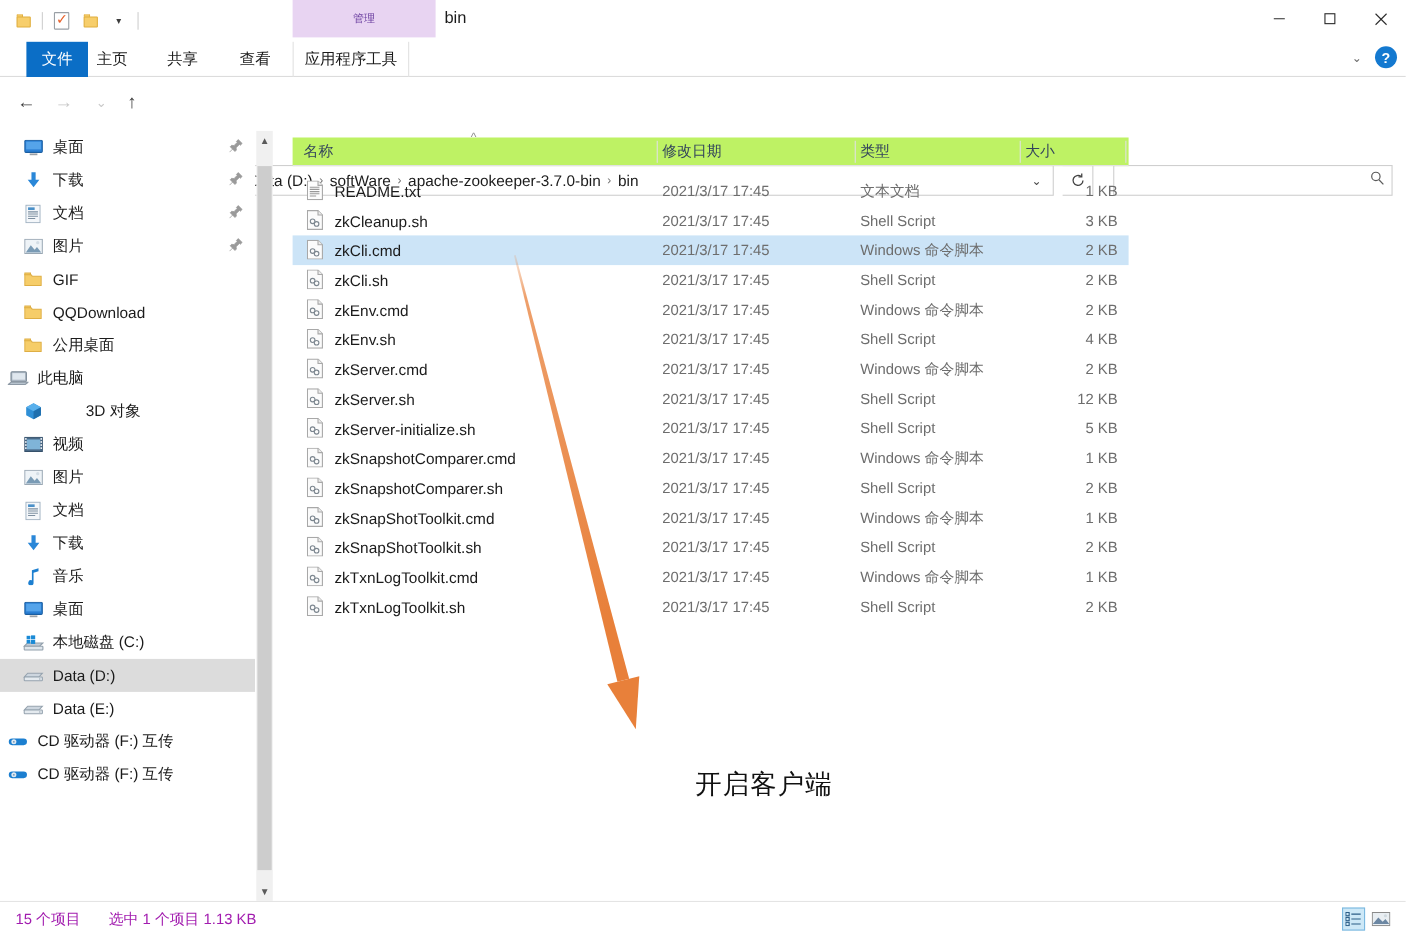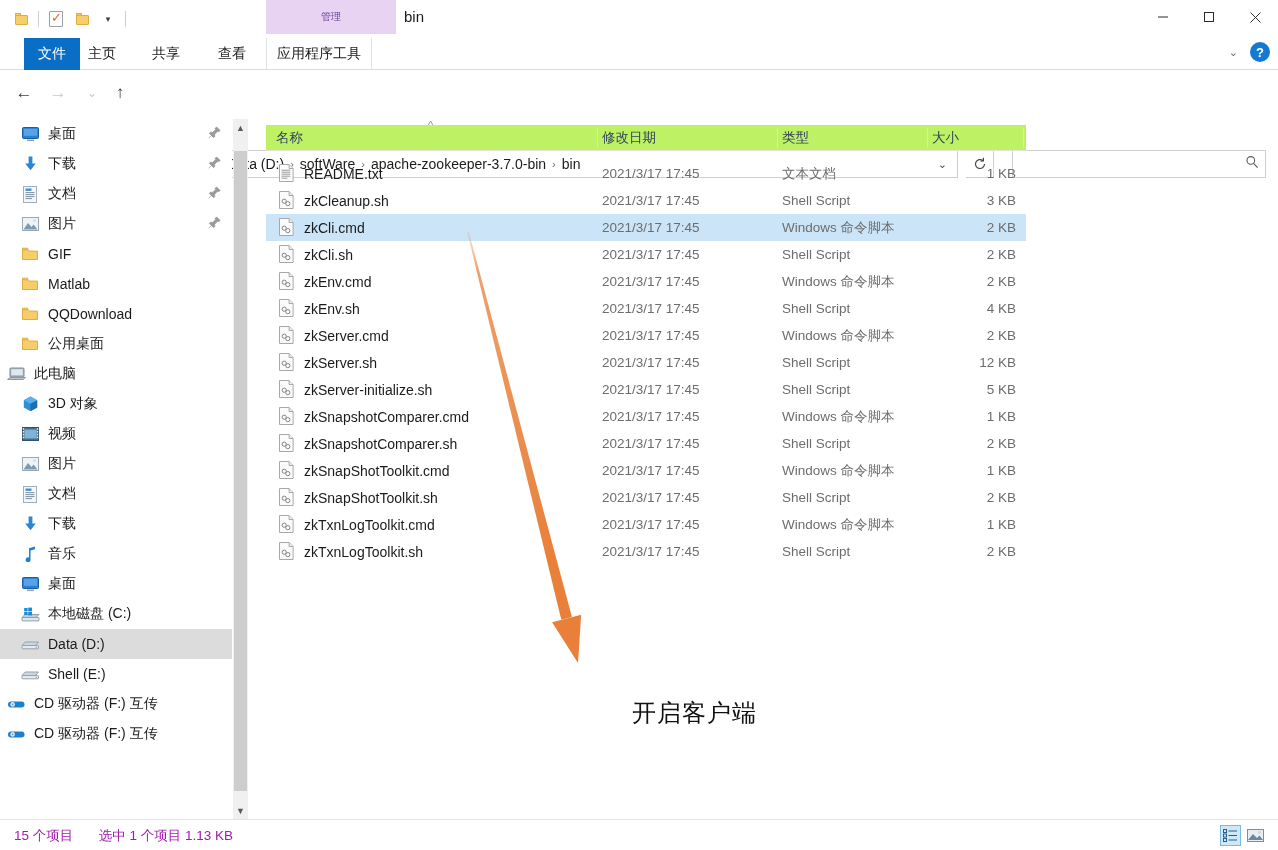--- a/index.html
+++ b/index.html
@@ -272,29 +272,20 @@
         </span>
         <span>GIF</span>
       </div>
       <div class="sb-item" style="padding-left: 20px;">
         <span class="sb-ico">
           <svg width="16" height="14" viewBox="0 0 16 14">
             <path d="M0.5 2.5h5.5l1.3 1.6h8.2v8.4H0.5z" fill="#f6cd69" stroke="#deae44"></path>
             <path d="M0.5 1.2h5.2v1.6H0.5z" fill="#f6cd69" stroke="#deae44"></path>
           </svg>
         </span>
-        <span>Matlab</span>
-      </div>
-      <div class="sb-item" style="padding-left: 20px;">
-        <span class="sb-ico">
-          <svg width="16" height="14" viewBox="0 0 16 14">
-            <path d="M0.5 2.5h5.5l1.3 1.6h8.2v8.4H0.5z" fill="#f6cd69" stroke="#deae44"></path>
-            <path d="M0.5 1.2h5.2v1.6H0.5z" fill="#f6cd69" stroke="#deae44"></path>
-          </svg>
-        </span>
         <span>QQDownload</span>
       </div>
       <div class="sb-item" style="padding-left: 20px;">
         <span class="sb-ico">
           <svg width="16" height="14" viewBox="0 0 16 14">
             <path d="M0.5 2.5h5.5l1.3 1.6h8.2v8.4H0.5z" fill="#f6cd69" stroke="#deae44"></path>
             <path d="M0.5 1.2h5.2v1.6H0.5z" fill="#f6cd69" stroke="#deae44"></path>
           </svg>
         </span>
         <span>公用桌面</span>
@@ -302,21 +293,21 @@
       <div class="sb-item" style="padding-left: 6px;">
         <span class="sb-ico">
           <svg width="19" height="15" viewBox="0 0 19 15">
             <rect x="3" y="1" width="14" height="9" rx="1" fill="#a8b4c0" stroke="#7d8b98"></rect>
             <rect x="4.2" y="2.2" width="11.6" height="6" fill="#dfe7ee"></rect>
             <path d="M0.5 12.5 L3 10.5 H18.5 L16 12.5 Z" fill="#b8c4cf" stroke="#8d99a5"></path>
           </svg>
         </span>
         <span>此电脑</span>
       </div>
-      <div class="sb-item" style="padding-left: 20px;">
+      <div class="sb-item" style="padding-left: 20px; gap: 30px;">
         <span class="sb-ico">
           <svg width="15" height="16" viewBox="0 0 15 16">
             <path d="M7.5 0.6 L14.2 4.2 V11.6 L7.5 15.2 L0.8 11.6 V4.2 Z" fill="#2f8fd6"></path>
             <path d="M7.5 0.6 L14.2 4.2 L7.5 7.8 L0.8 4.2 Z" fill="#59b0ec"></path>
             <path d="M7.5 7.8 L14.2 4.2 V11.6 L7.5 15.2 Z" fill="#1f6fae"></path>
           </svg>
         </span>
         <span>3D 对象</span>
       </div>
       <div class="sb-item" style="padding-left: 20px;">
@@ -413,21 +404,21 @@
         <span>Data (D:)</span>
       </div>
       <div class="sb-item" style="padding-left: 20px;">
         <span class="sb-ico">
           <svg width="19" height="12" viewBox="0 0 19 12">
             <path d="M1 7.5 L4.2 4 H17.5 L14.4 7.5 Z" fill="#cdd6df" stroke="#96a3af"></path>
             <rect x="1" y="7.5" width="16.5" height="3.3" rx="0.7" fill="#e4eaef" stroke="#96a3af"></rect>
             <circle cx="15.2" cy="9.2" r="0.7" fill="#9aa7b3"></circle>
           </svg>
         </span>
-        <span>Shell (E:)</span>
+        <span>Data (E:)</span>
       </div>
       <div class="sb-item" style="padding-left: 6px;">
         <span class="sb-ico">
           <svg width="19" height="11" viewBox="0 0 19 11">
             <rect x="1" y="2.4" width="16.5" height="6" rx="3" fill="#1c7fd0"></rect>
             <ellipse cx="5.6" cy="5.4" rx="2.3" ry="2.3" fill="#dfe8f0"></ellipse>
             <circle cx="5.6" cy="5.4" r="0.8" fill="#6b93b5"></circle>
           </svg>
         </span>
         <span>CD 驱动器 (F:) 互传</span>

